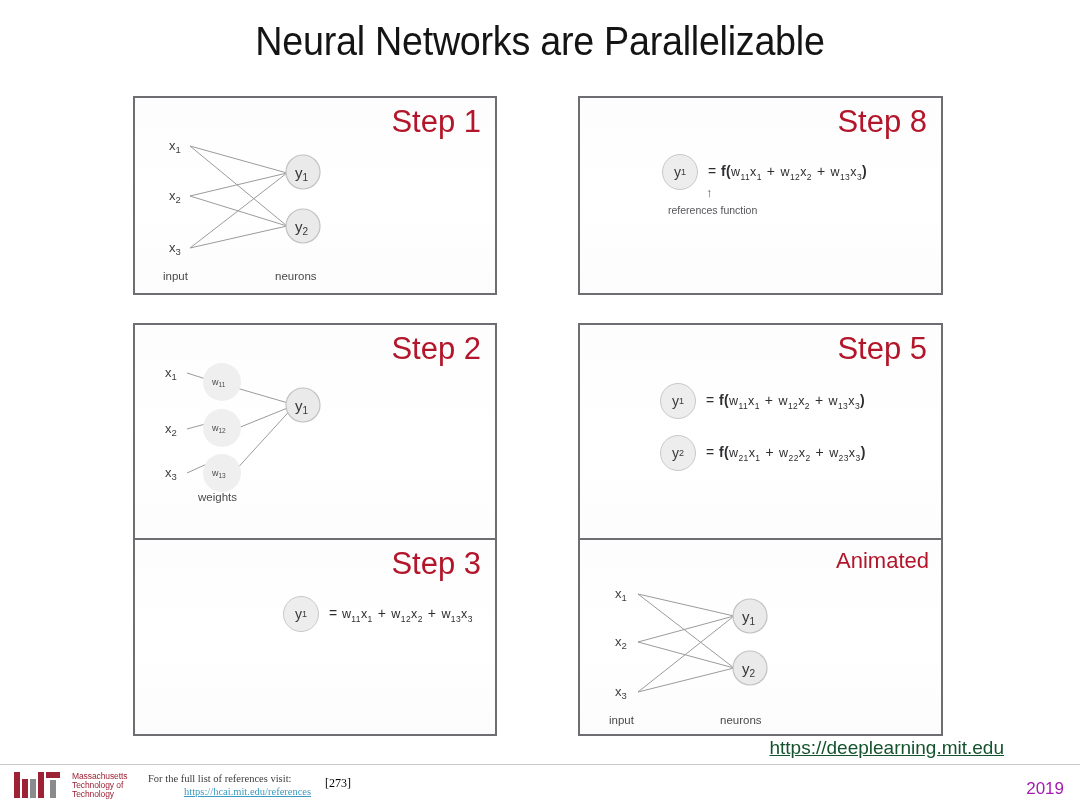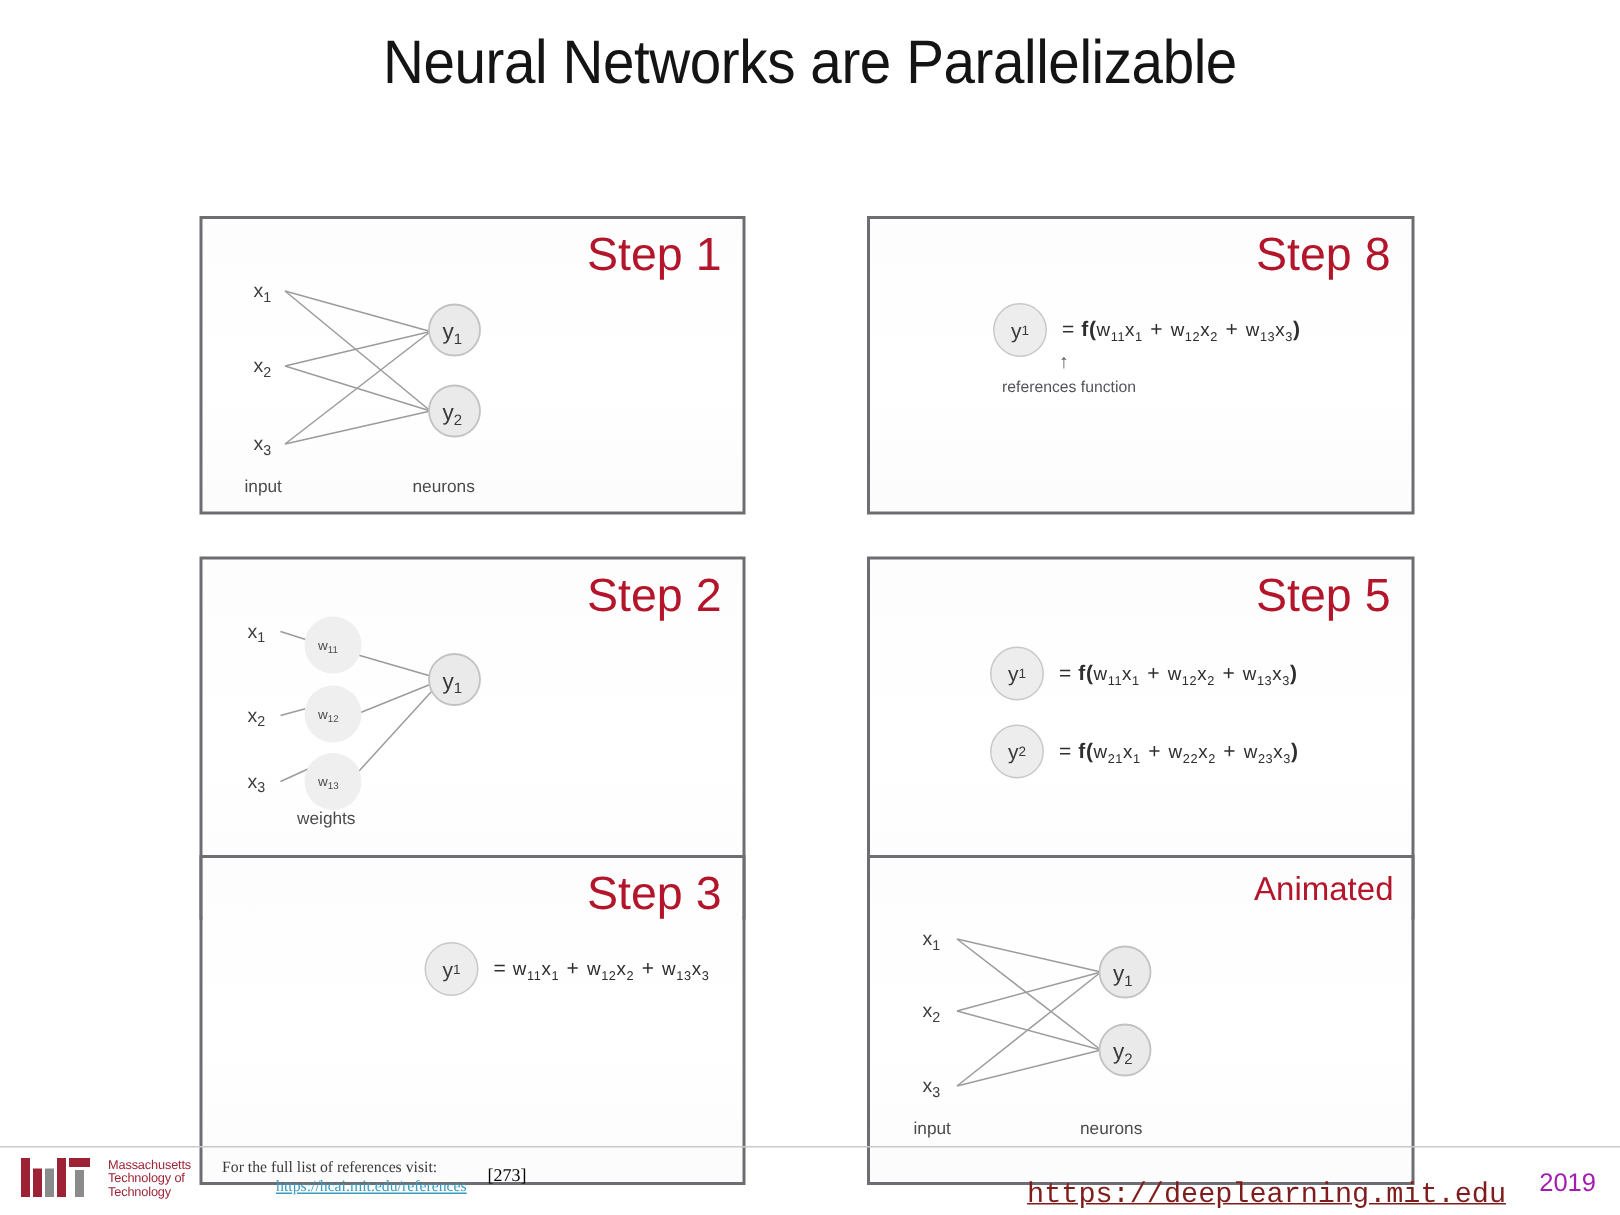--- a/index.html
+++ b/index.html
@@ -32,27 +32,26 @@
     transform: scaleX(0.92);
   }
 
   
   .panel {
     position: absolute;
     box-sizing: border-box;
     border: 2px solid #6e6e72;
     background: linear-gradient(180deg, #fdfdfd 0%, #ffffff 55%, #fcfcfc 100%);
     overflow: hidden;
-    margin-top: 48px;
   }
   .p-c1 { left: 133px; width: 364px; }
   .p-c2 { left: 578px; width: 365px; }
   .p-r1 { top: 96px;  height: 199px; }
   .p-r2 { top: 323px; height: 242px; }
-  .p-r3 { top: 522px; height: 220px; }
+  .p-r3 { top: 538px; height: 198px; }
 
   .step-label {
     position: absolute;
     right: 14px;
     top: 6px;
     font-size: 31px;
     color: #b3152a;
     font-weight: 400;
     letter-spacing: 0px;
     font-family: "Liberation Sans", sans-serif;
@@ -184,24 +183,24 @@
     position: absolute;
     left: 325px;
     top: 776px;
     font-family: "Liberation Serif", serif;
     font-size: 12px;
     color: #000000;
   }
   #course-link {
     position: absolute;
     right: 76px;
-    top: 785px;
-    font-family: Liberation Mono, monospace;
+    top: 737px;
+    font-family: Liberation Sans, sans-serif;
     font-size: 19px;
-    color: #7f1d1d;
+    color: #14532d;
     text-decoration: underline;
     white-space: nowrap;
   }
   #year-label {
     position: absolute;
     right: 16px;
     top: 779px;
     font-family: "Liberation Sans", sans-serif;
     font-size: 17px;
     color: #a21caf;

